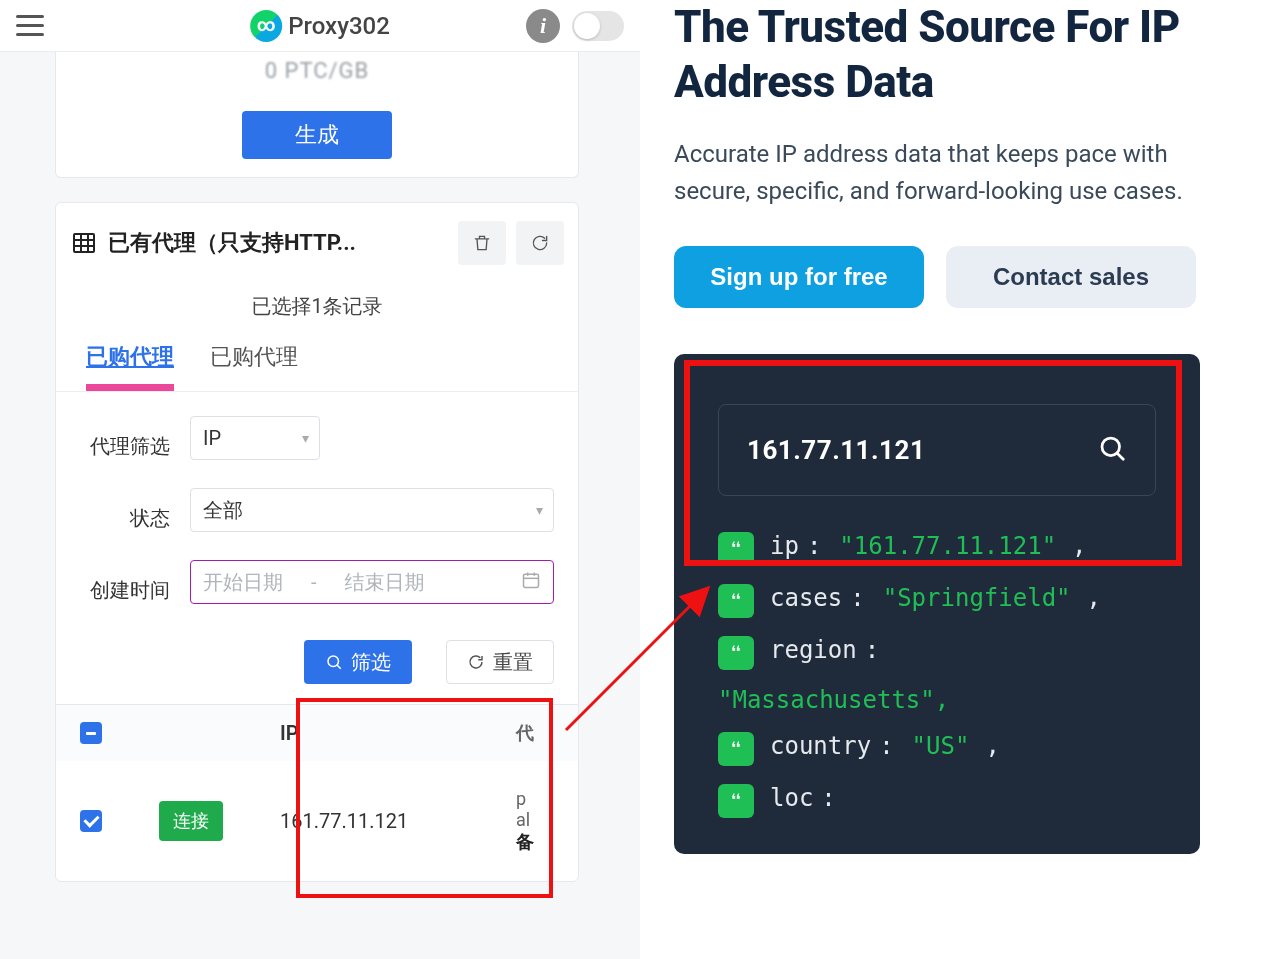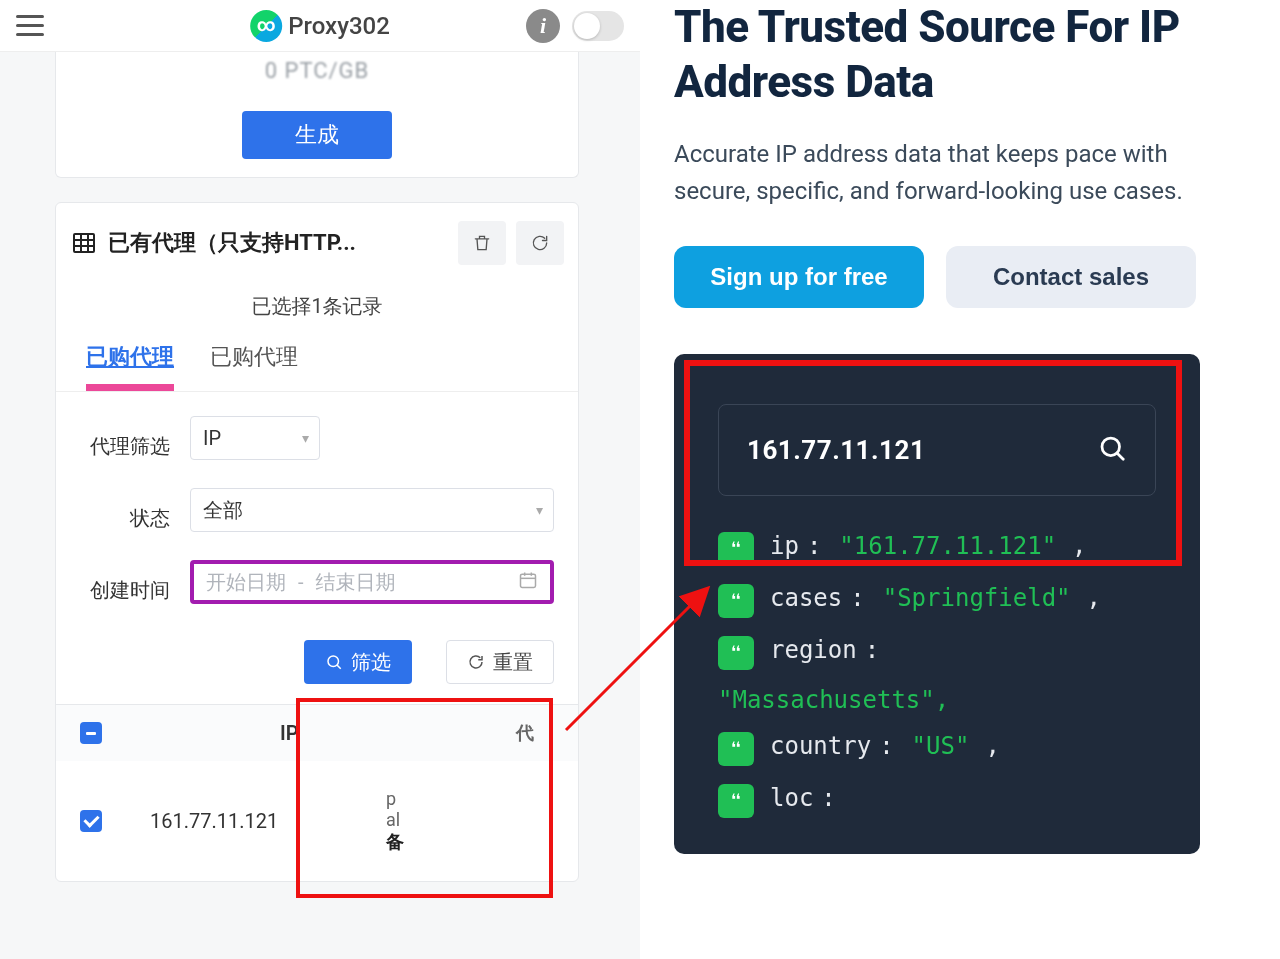--- a/index.html
+++ b/index.html
@@ -35,21 +35,21 @@
   .tabs { display: flex; gap: 36px; padding: 0 18px 0 30px; border-bottom: 1px solid #eee; }
   .tab { font-size: 22px; padding: 6px 0 12px 0; color: #555; cursor: pointer; }
   .tab.active { color: #2e72ea; font-weight: 600; border-bottom: 7px solid #ec4899; text-decoration: underline; }
 
   .filter-block { padding: 24px 24px 8px 24px; }
   .frow { display: flex; align-items: flex-end; margin-bottom: 28px; gap: 20px; }
   .flabel { width: 90px; text-align: right; font-size: 20px; color: #333; }
   .fselect { flex: 0 0 130px; height: 44px; border: 1px solid #dcdfe6; border-radius: 4px; background: #fff; display: flex; align-items: center; padding: 0 12px; font-size: 20px; color: #333; position: relative; }
   .fselect.wide { flex: 1; }
   .fselect .caret { position: absolute; right: 10px; top: 50%; transform: translateY(-50%); color: #aaa; font-size: 14px; }
-  .date-range { flex: 1; height: 44px; border: 4px solid #a21caf; border-radius: 4px; display: flex; align-items: center; padding: 0 12px; color: #b0b4bb; font-size: 20px; gap: 4px; }
+  .date-range { flex: 1; height: 44px; border: 1px solid #a21caf; border-radius: 4px; display: flex; align-items: center; padding: 0 12px; color: #b0b4bb; font-size: 20px; gap: 20px; }
   .date-range .sep { color: #b0b4bb; padding: 0 8px; }
   .date-range .cal { margin-left: auto; }
 
   .action-row { display: flex; justify-content: flex-end; gap: 34px; padding: 0 24px 20px; }
   .btn { height: 44px; border-radius: 4px; font-size: 20px; display: inline-flex; align-items: center; gap: 8px; padding: 0 20px; border: 1px solid transparent; cursor: pointer; }
   .btn-primary { background: #2e72ea; color: #fff; }
   .btn-plain { background: #fff; border-color: #dcdfe6; color: #444; }
   .btn svg { width: 18px; height: 18px; }
 
   .data-table { border-top: 1px solid #e6e8eb; position: relative; }
@@ -207,20 +207,23 @@
             <span class="checkbox indeterminate"></span>
           </div>
         <div class="col-status"></div>
         <div class="col-ip">IP</div>
         <div class="col-rest">代</div>
       </div>
       <div class="tbody">
         <div class="col-check">
             <span class="checkbox checked"></span>
           </div>
+        <div class="col-status">
+            <span class="badge-connect">连接</span>
+          </div>
         <div class="col-ip">161.77.11.121</div>
         <div class="col-rest">
           <div>p</div>
           <div>al</div>
           <div style="font-weight:700;color:#222">备</div>
         </div>
       </div>
     </div>
   </div>
 

